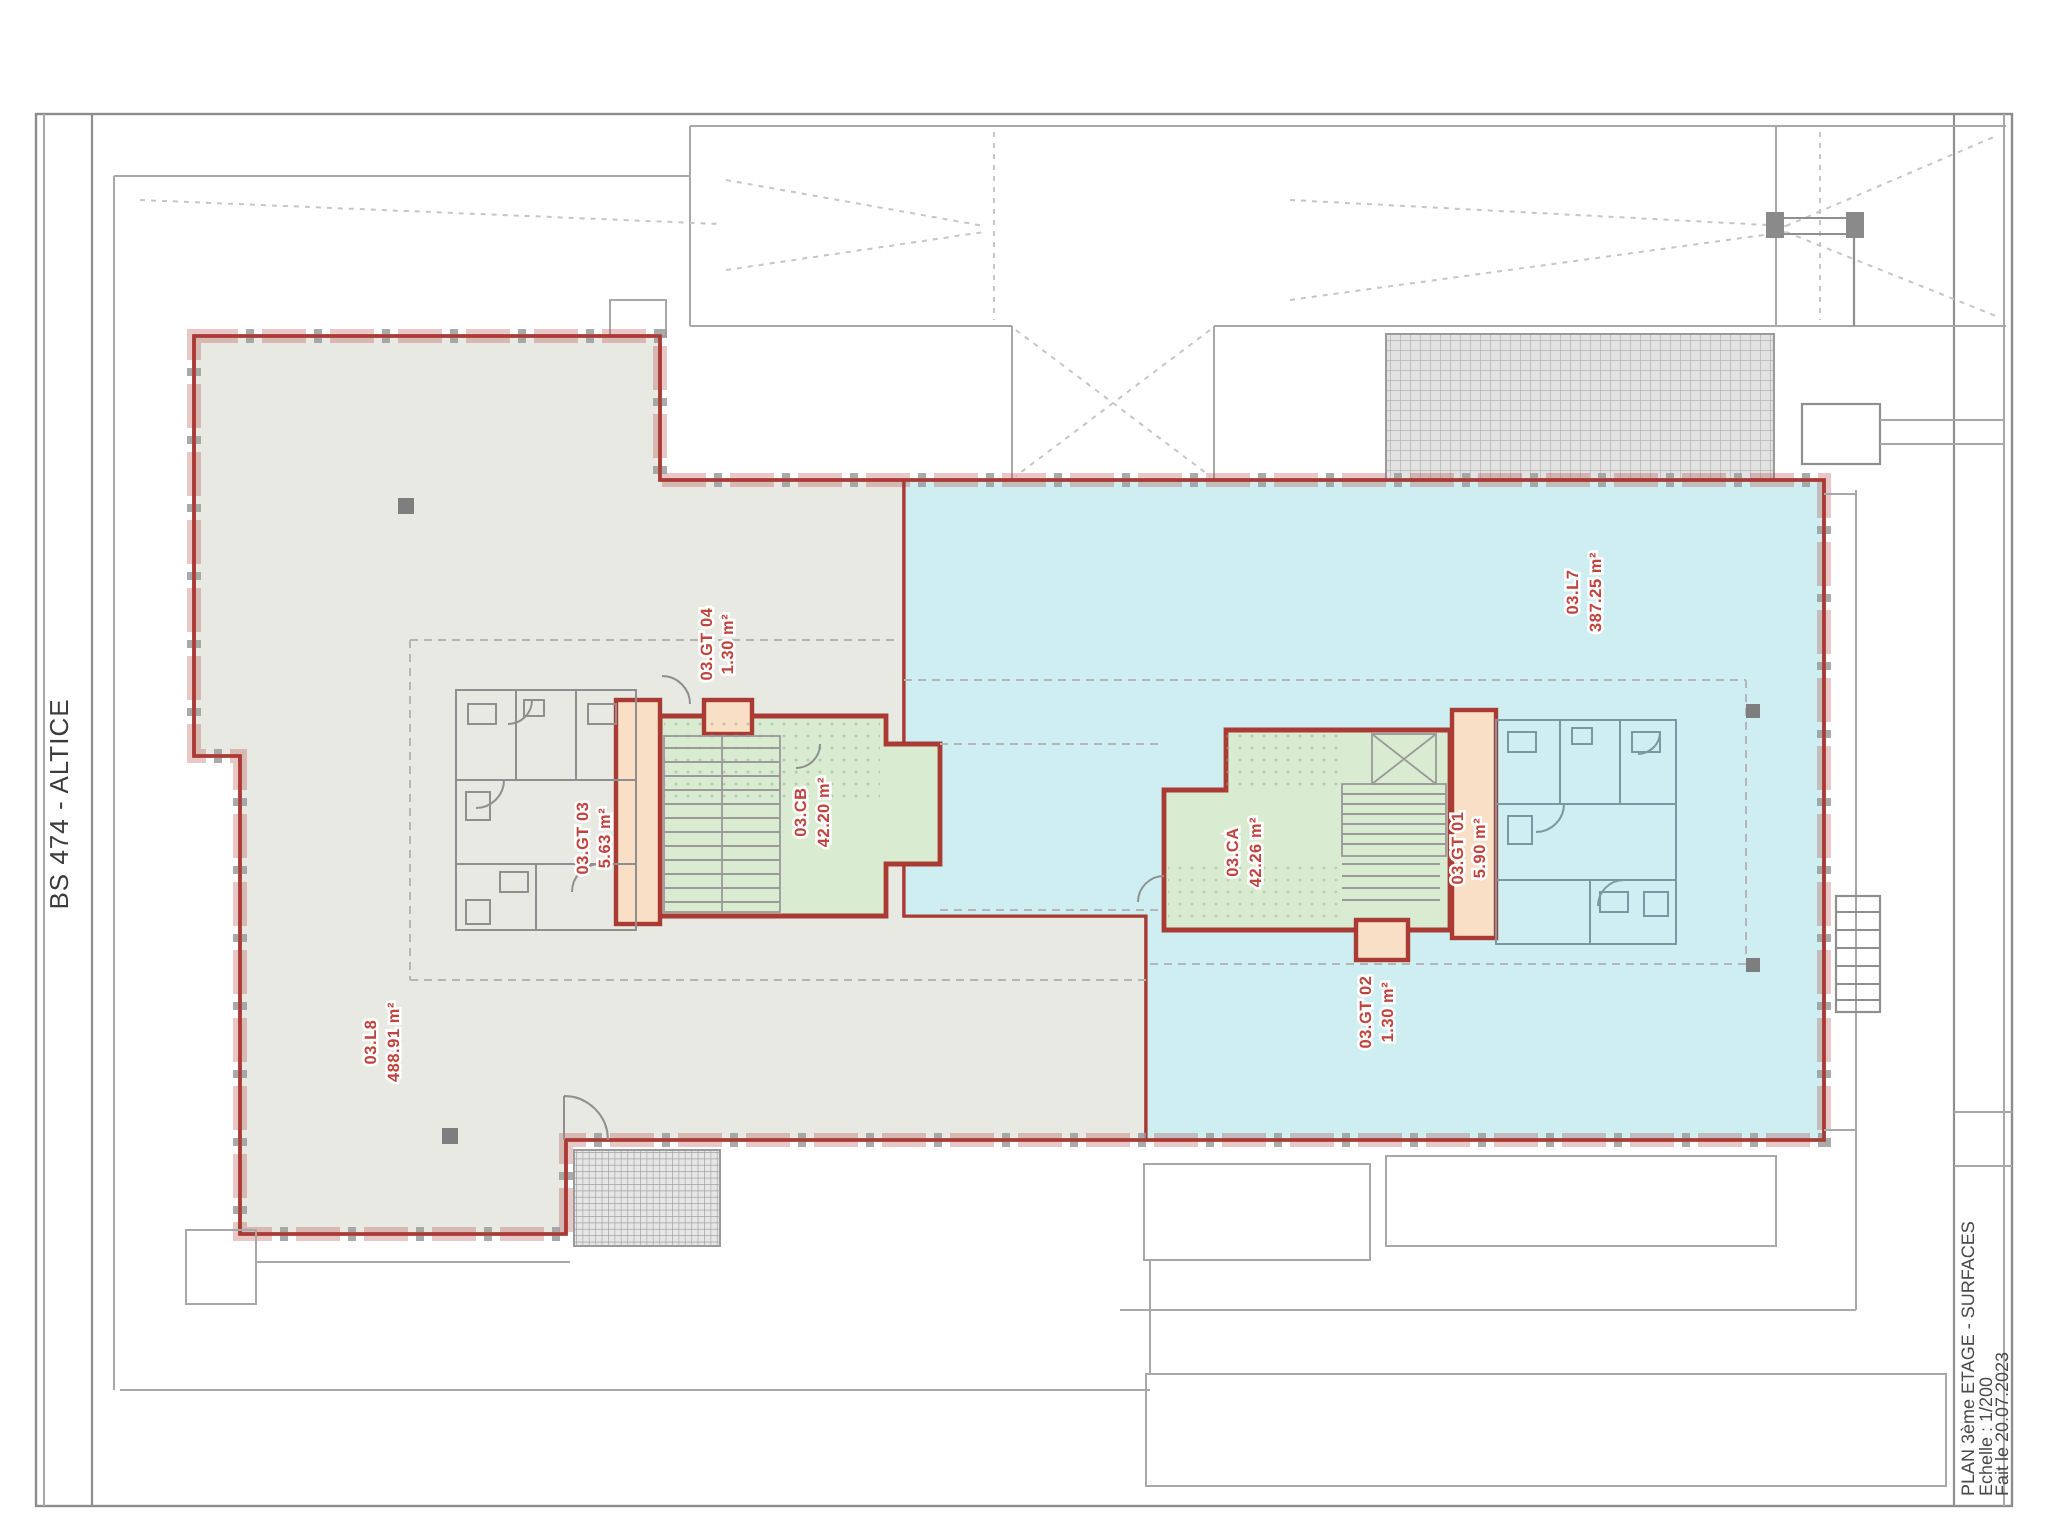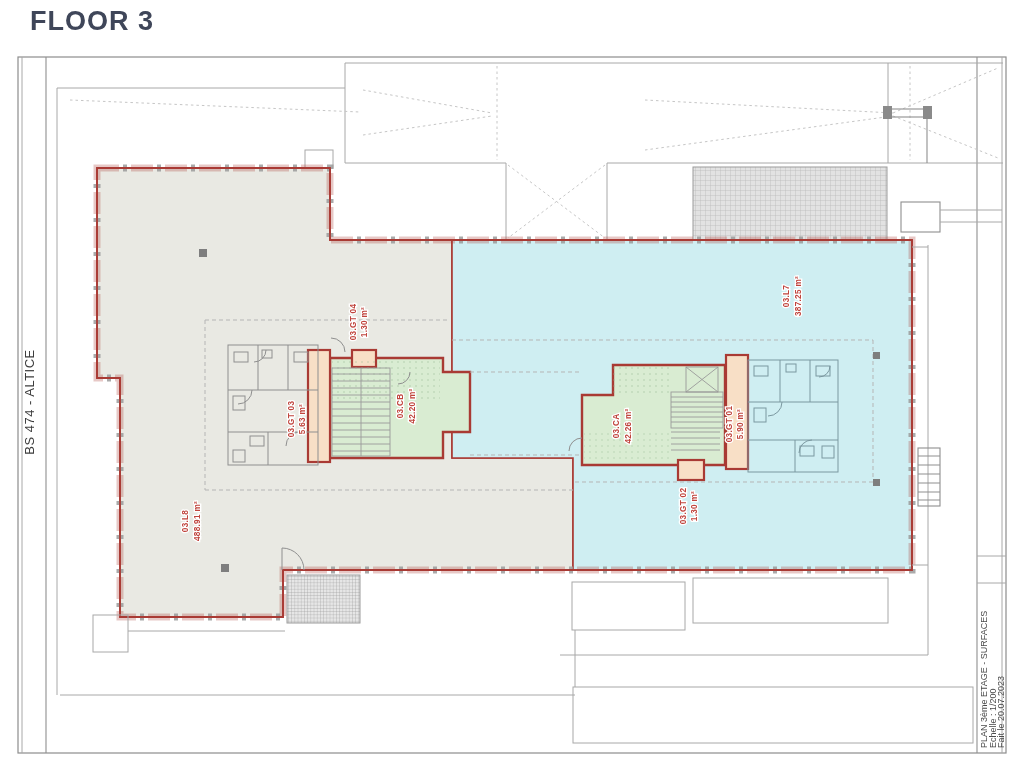--- a/index.html
+++ b/index.html
@@ -18,21 +18,20 @@
   .redline{stroke:var(--facade-red,#a93a34);fill:none;}
   text.rl{fill:var(--label-red,#c0443d);font-size:8.2px;font-weight:700;text-anchor:middle;
           letter-spacing:.3px;paint-order:stroke;stroke:#ffffff;stroke-width:2.6px;}
   text.tb{fill:#4a4a4a;font-size:9px;}
   text.lb{fill:#3c3c3c;font-size:13px;letter-spacing:.5px;text-anchor:middle;}
 </style>
 </head>
 <body>
 
 <div id="stage">
-  <div id="floor-title">FLOOR 3</div>
 
   <svg width="1024" height="768" viewBox="0 0 1024 768">
     <defs>
       <pattern id="xh5" width="5" height="5" patternUnits="userSpaceOnUse">
         <rect width="5" height="5" fill="#e2e2e2"></rect>
         <path d="M0,0H5 M0,0V5" stroke="#b4b4b4" stroke-width="0.7"></path>
       </pattern>
       <pattern id="xh3" width="3.2" height="3.2" patternUnits="userSpaceOnUse">
         <rect width="3.2" height="3.2" fill="#e6e6e6"></rect>
         <path d="M0,0H3.2 M0,0V3.2" stroke="#9d9d9d" stroke-width="0.6"></path>

